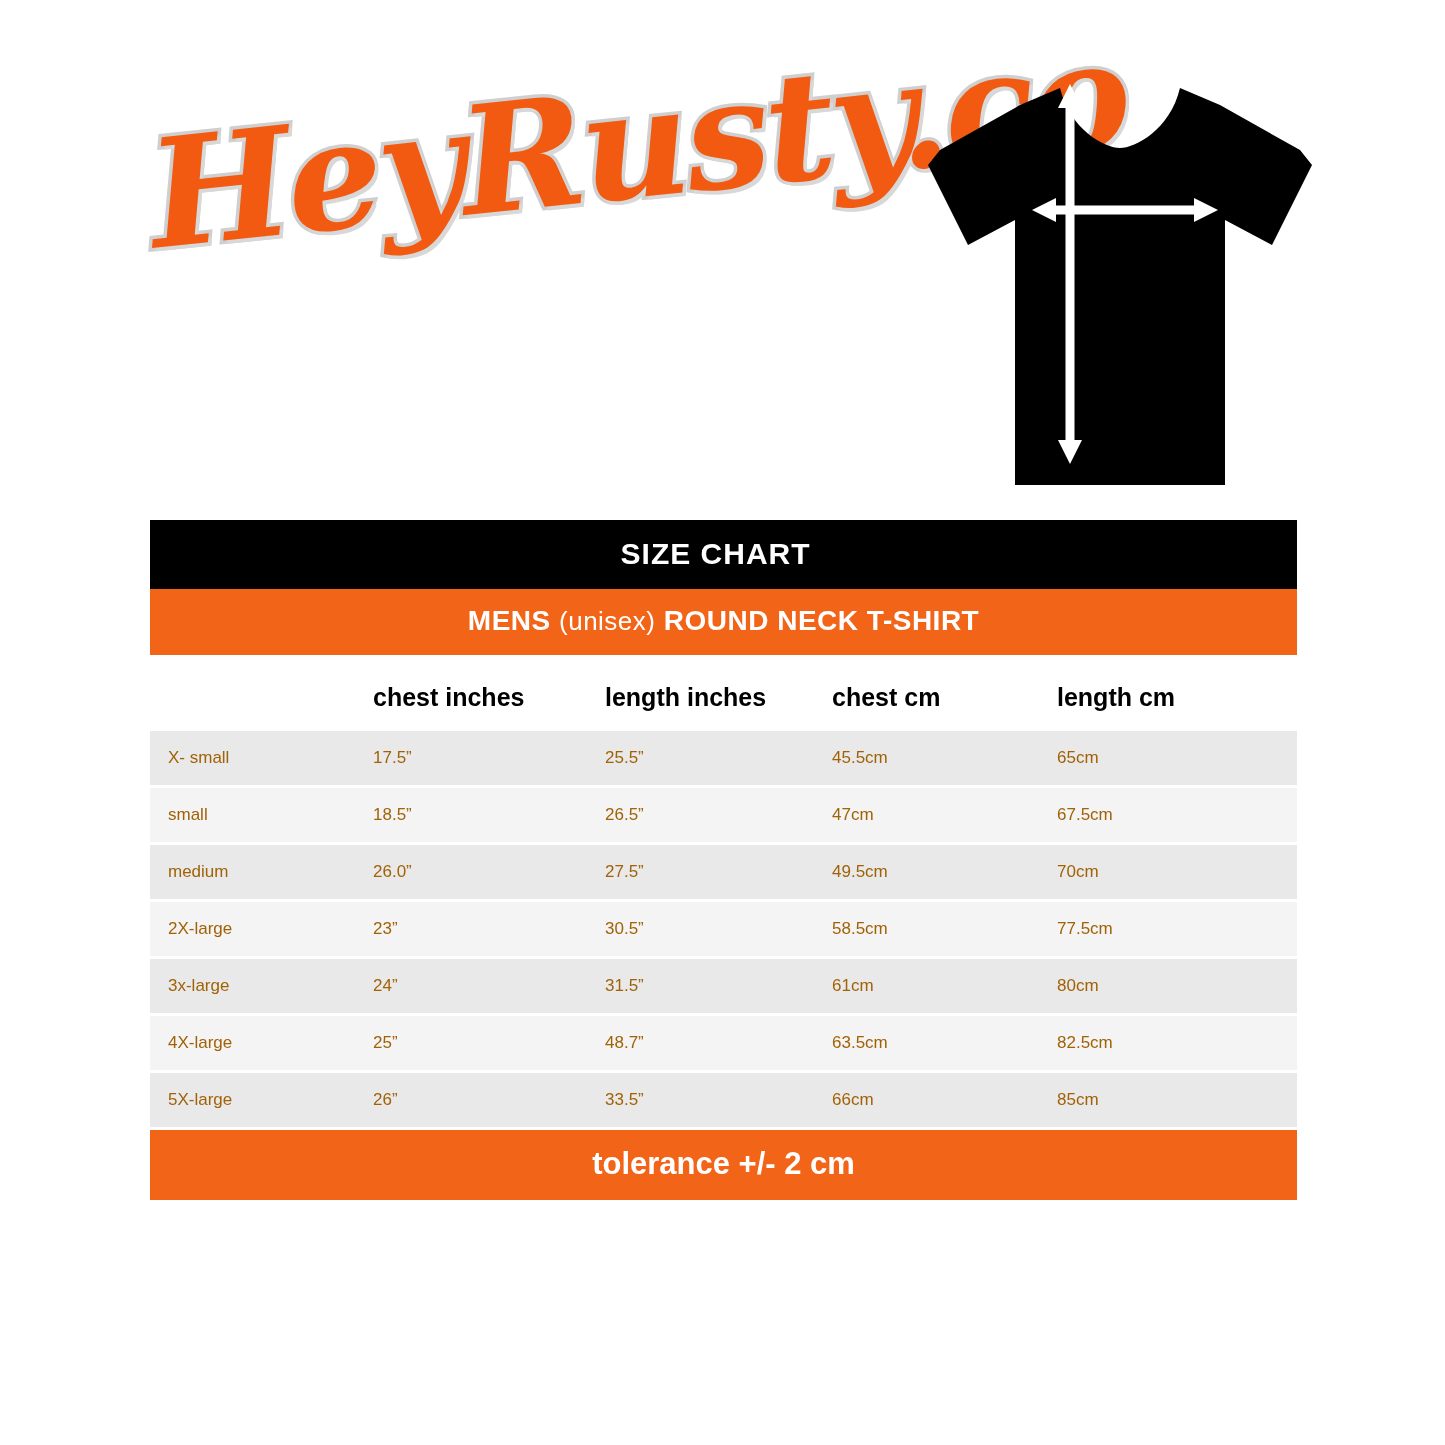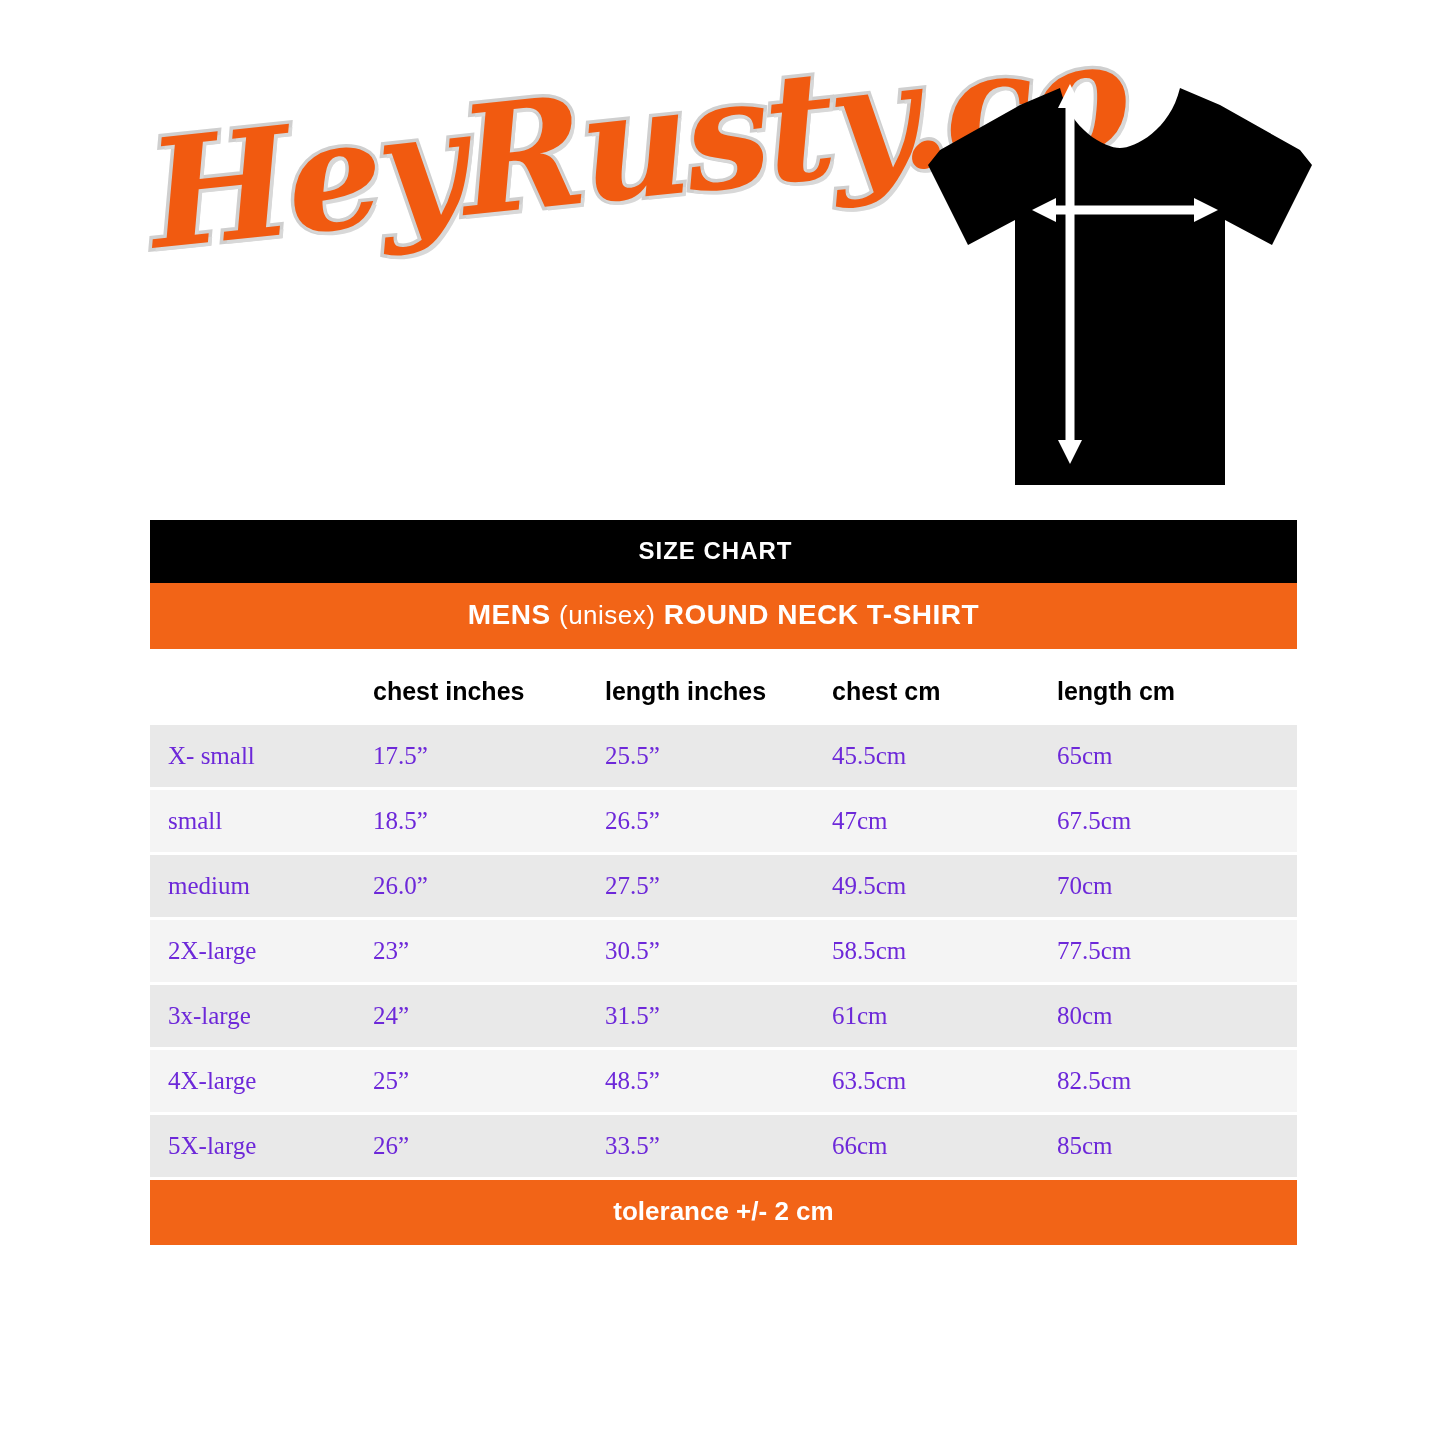--- a/index.html
+++ b/index.html
@@ -78,21 +78,21 @@
   table.size-chart {
     border-collapse: collapse;
     width: 100%;
     table-layout: fixed;
   }
   .band-title td {
     background: #000000;
     color: #ffffff;
     text-align: center;
     font-weight: bold;
-    font-size: 24px;
+    font-size: 30px;
     letter-spacing: 1px;
     padding: 17px 16px 18px 0;
   }
   .band-sub td {
     background: #f26417;
     color: #ffffff;
     text-align: center;
     font-weight: bold;
     font-size: 28px;
     letter-spacing: 0.5px;
@@ -105,39 +105,38 @@
   }
   .col-head td {
     background: #ffffff;
     color: #000000;
     font-weight: bold;
     font-size: 25px;
     padding: 28px 0 18px 18px;
     border-bottom: 1px solid #ffffff;
   }
   tbody tr td {
-    font-size: 25px;
+    font-size: 17px;
     padding: 17px 0 17px 18px;
-    color: #6d28d9;
+    color: #a16207;
     border-bottom: 3px solid #ffffff;
     background: #e9e9e9;
-    font-family: Liberation Serif, serif;
   }
   tbody tr.alt td {
     background: #f4f4f4;
   }
   tbody tr td.label-cell {
     font-weight: normal;
   }
   .band-foot td {
     background: #f26417;
     color: #ffffff;
     text-align: center;
     font-weight: bold;
-    font-size: 26px;
+    font-size: 31px;
     padding: 16px 0 18px 0;
   }
   col.c0 { width: 205px; }
   col.c1 { width: 232px; }
   col.c2 { width: 227px; }
   col.c3 { width: 225px; }
   col.c4 { width: 258px; }
 </style>
 </head>
 <body>
@@ -230,21 +229,21 @@
       <tr>
         <td class="label-cell">3x-large</td>
         <td>24”</td>
         <td>31.5”</td>
         <td>61cm</td>
         <td>80cm</td>
       </tr>
       <tr class="alt">
         <td class="label-cell">4X-large</td>
         <td>25”</td>
-        <td>48.5”</td>
+        <td>48.7”</td>
         <td>63.5cm</td>
         <td>82.5cm</td>
       </tr>
       <tr>
         <td class="label-cell">5X-large</td>
         <td>26”</td>
         <td>33.5”</td>
         <td>66cm</td>
         <td>85cm</td>
       </tr>

